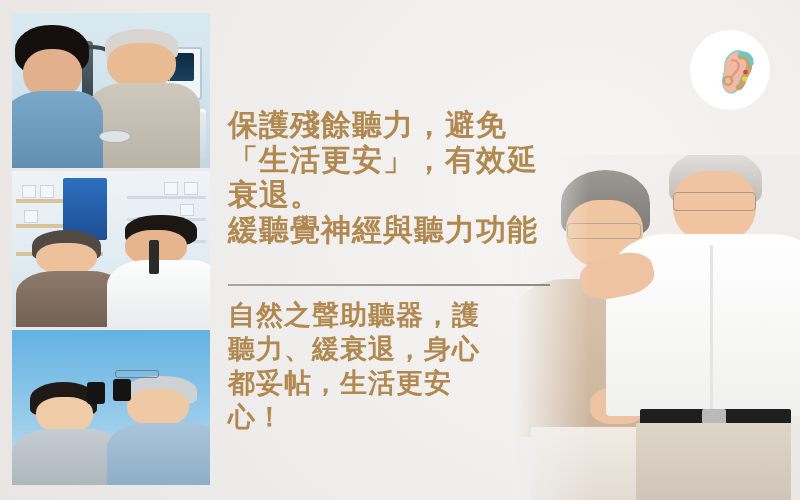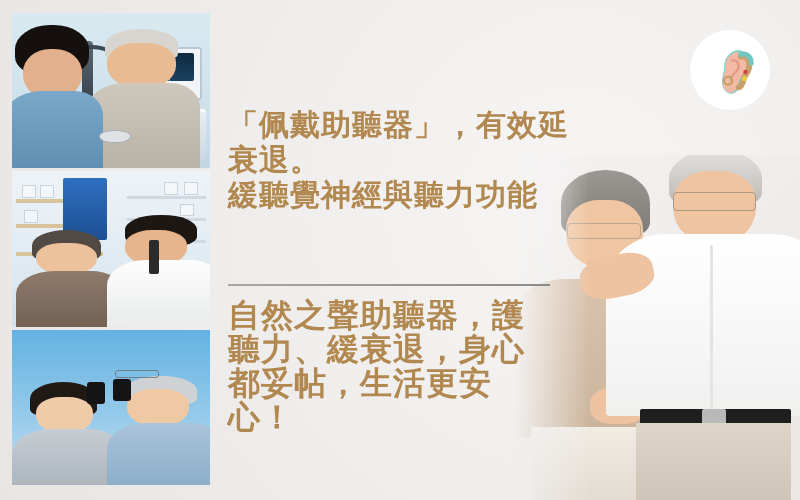--- a/index.html
+++ b/index.html
@@ -180,21 +180,21 @@
     font-weight:700;
     white-space:nowrap;
   }
   .headline  { margin-bottom:0; }
   .divider {
     position:absolute; left:228px; top:284px;
     width:322px; height:2px;
     background:linear-gradient(90deg,#a8a6a4,#8e8c8a);
   }
   .subcopy { position:absolute; left:228px; top:298px; width:350px; }
-  .subcopy .gold-line { font-size:32px; line-height:34px; }
+  .subcopy .gold-line { font-size:27px; line-height:34px; }
 </style>
 </head>
 <body>
 
 <div id="banner">
 
   <div class="photo-strip">
 
     <div class="photo ph1">
       <div class="wall"></div>
@@ -294,21 +294,22 @@
       <path d="M34 22c4-1 7 2 7 6s-3 6-5 8-3 4-3 6" fill="none" stroke="#e09a86" stroke-width="2.4" stroke-linecap="round"></path>
       <circle cx="30" cy="43" r="4.2" fill="none" stroke="#c9a06a" stroke-width="2.4"></circle>
       <path d="M43 18c5-1 9 3 9 9 0 7-5 10-6 15-1 4-2 7-5 8" fill="none" stroke="#c9a06a" stroke-width="6" stroke-linecap="round"></path>
       <path d="M43 16c6-2 11 2 11 9" fill="none" stroke="#6fc7bf" stroke-width="5" stroke-linecap="round"></path>
       <circle cx="48" cy="34" r="2.3" fill="#d0453c"></circle>
       <circle cx="47" cy="41" r="2.6" fill="#e8d24a"></circle>
     </svg>
   </div>
 
   <div class="copy">
-    <div class="gold-line headline">「佩戴助聽器」，有效延</div>
+    <div class="gold-line headline">保護殘餘聽力，避免</div>
+    <div class="gold-line headline">「生活更安」，有效延</div>
     <div class="gold-line headline">衰退。</div>
     <div class="gold-line headline">緩聽覺神經與聽力功能</div>
   </div>
 
   <div class="divider"></div>
 
   <div class="subcopy">
     <div class="gold-line">自然之聲助聽器，護</div>
     <div class="gold-line">聽力、緩衰退，身心</div>
     <div class="gold-line">都妥帖，生活更安</div>

